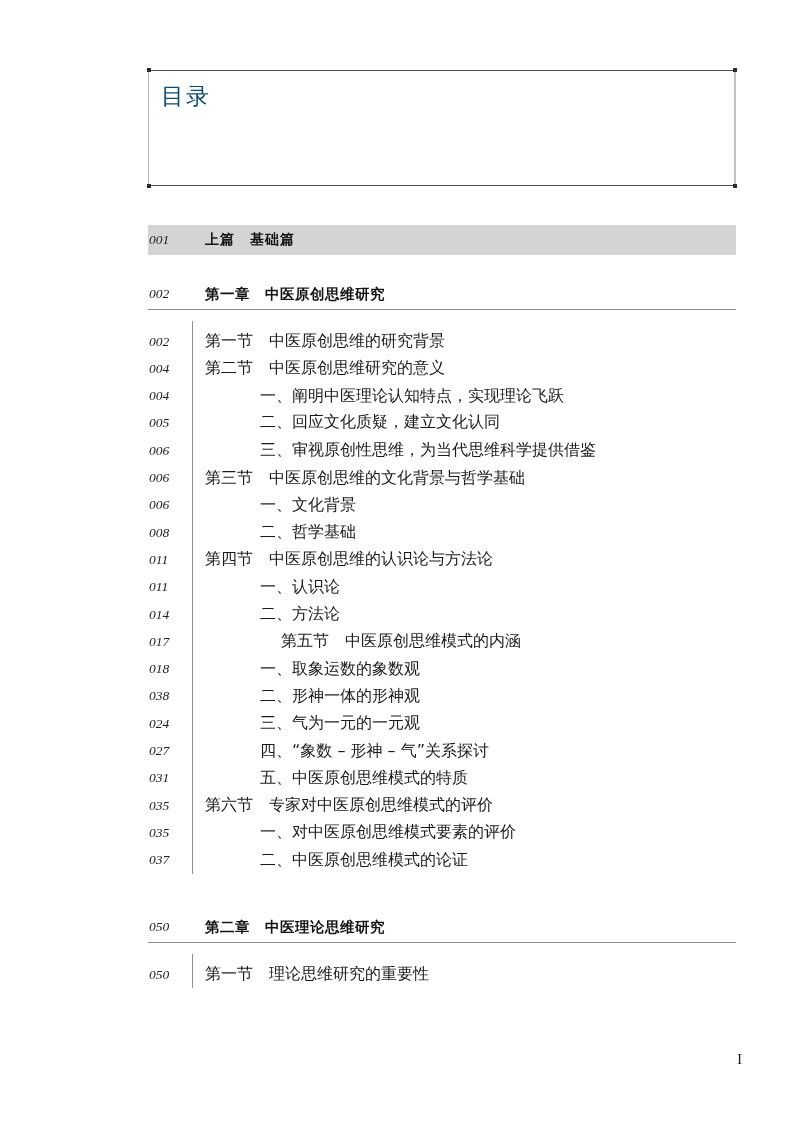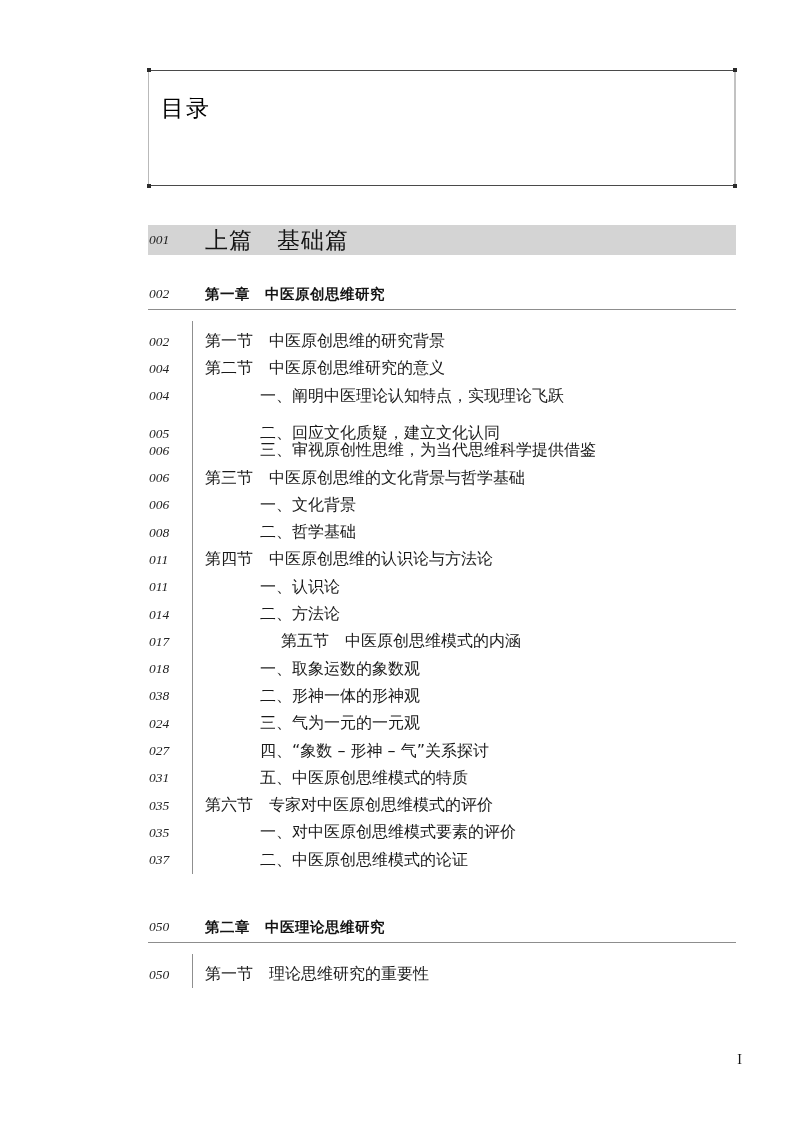--- a/index.html
+++ b/index.html
@@ -45,22 +45,21 @@
   .corner-dot.bl { left: -2px;  bottom: -3px; }
   .corner-dot.br { right: -3px; bottom: -3px; }
 
   .toc-title {
     position: absolute;
     left: 12px;
     top: 10px;
     font-size: 23px;
     letter-spacing: 2px;
     font-family: Liberation Serif, serif;
-    color: #000000;
-    margin-top: 12px;
+    color: #0c4a6e;
   }
 
   
   .part-band {
     position: absolute;
     left: 148px;
     width: 588px;
     height: 30px;
     background: #d4d4d4;
     display: flex;
@@ -70,22 +69,22 @@
     width: 57px;
     flex: none;
     font-family: "Liberation Serif", serif;
     font-style: italic;
     font-size: 13.5px;
     color: #222;
     padding-left: 1px;
     box-sizing: border-box;
   }
   .part-band .part-label {
-    font-size: 23px;
-    font-weight: normal;
+    font-size: 14px;
+    font-weight: bold;
     font-family: "DejaVu Sans", "Liberation Sans", sans-serif;
     letter-spacing: 1px;
     color: #141414;
   }
 
   
   .chapter-row {
     position: absolute;
     left: 148px;
     width: 588px;
@@ -199,21 +198,21 @@
       <div class="entry-row lvl-section" style="top: 355.3px;">
         <span class="folio">004</span>
         <span class="gutter"></span>
         <span class="entry-label">第二节　中医原创思维研究的意义</span>
       </div>
       <div class="entry-row lvl-item" style="top: 382.6px;">
         <span class="folio">004</span>
         <span class="gutter"></span>
         <span class="entry-label">一、阐明中医理论认知特点，实现理论飞跃</span>
       </div>
-      <div class="entry-row lvl-item" style="top: 420px;">
+      <div class="entry-row lvl-item" style="top: 409px;">
         <span class="folio">005</span>
         <span class="gutter"></span>
         <span class="entry-label">二、回应文化质疑，建立文化认同</span>
       </div>
       <div class="entry-row lvl-item" style="top: 437.2px;">
         <span class="folio">006</span>
         <span class="gutter"></span>
         <span class="entry-label">三、审视原创性思维，为当代思维科学提供借鉴</span>
       </div>
       <div class="entry-row lvl-section" style="top: 464.5px;">

